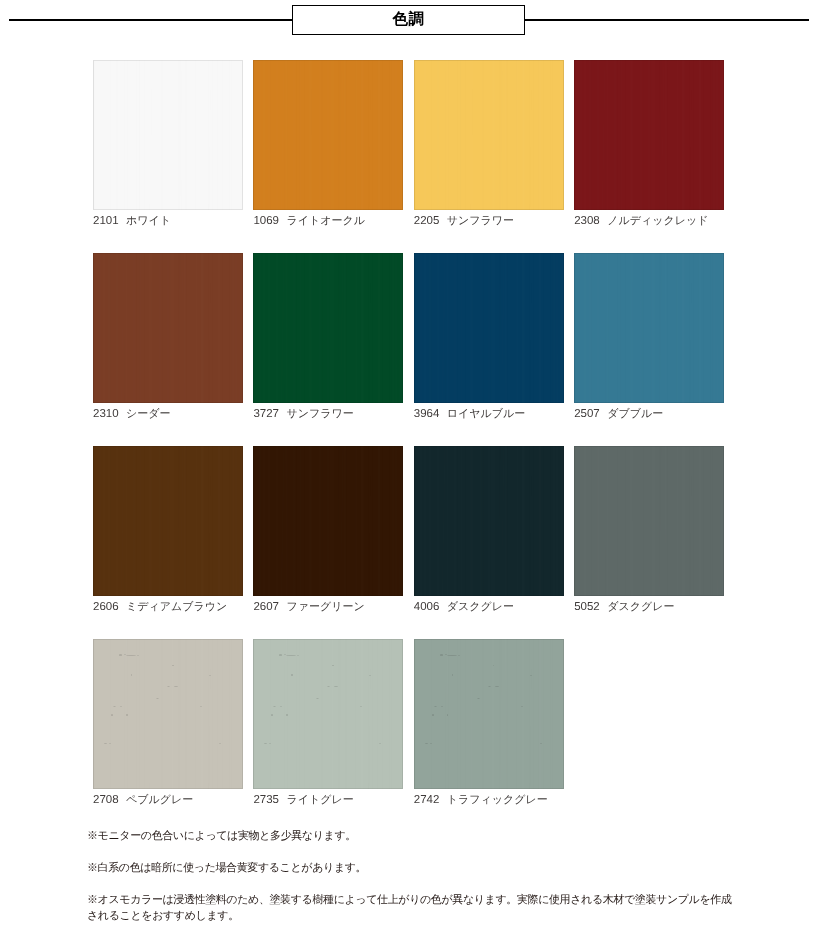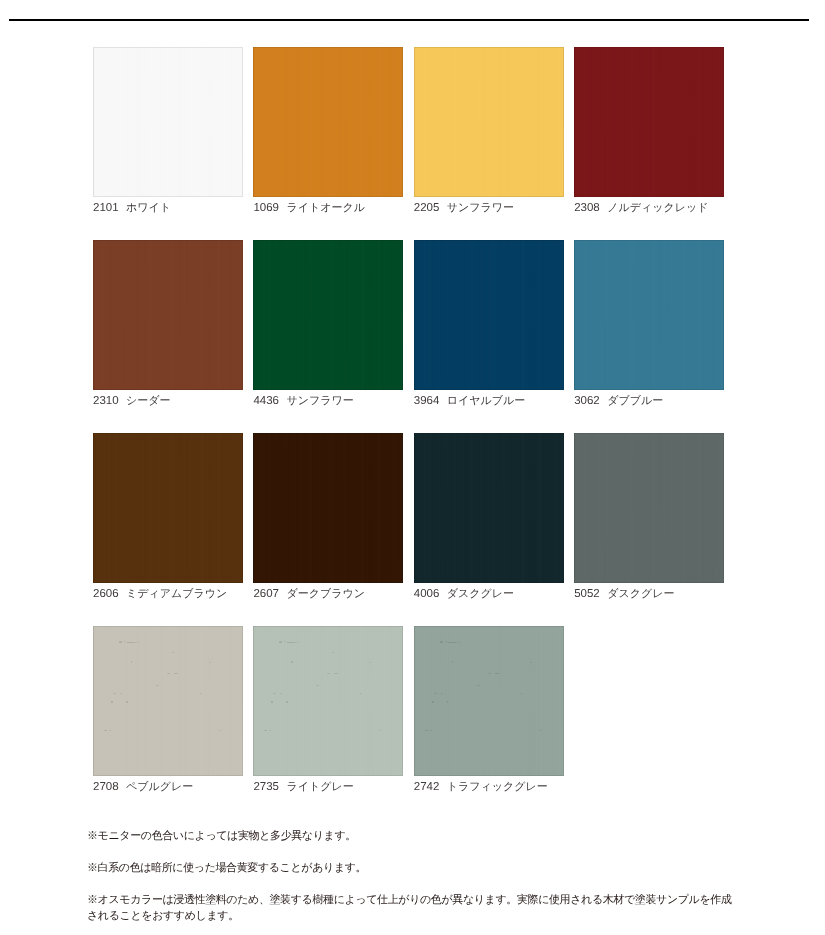--- a/index.html
+++ b/index.html
@@ -47,21 +47,21 @@
     font-size: 15.5px;
     font-weight: bold;
     letter-spacing: 0.5px;
     line-height: 1;
     color: #000000;
   }
 
   
   .grid {
     position: absolute;
-    left: 93px; top: 47px;
+    left: 93px; top: 60px;
     width: 632px;
   }
   .row { display: flex; margin-bottom: 25px; }
   .row:last-child { margin-bottom: 0; }
   .cell { width: 150px; margin-right: 10.4px; }
   .cell:last-child { margin-right: 0; }
   .chip {
     width: 150px; height: 150px;
     position: relative;
     overflow: hidden;
@@ -125,20 +125,23 @@
   .note { margin-bottom: 15.8px; line-height: 16.2px; }
   .note:last-child { margin-bottom: 0; }
 </style>
 </head>
 <body>
 
 <div class="page">
 
   <div class="section-header">
     <div class="rule"></div>
+    <div class="header-box">
+      <span class="header-title">色調</span>
+    </div>
   </div>
 
   <div class="grid">
     <div class="row">
       <div class="cell">
         <div class="chip" style="background: rgb(248, 248, 248);">
           <div class="grain"></div>
         </div>
         <div class="cap"><span class="code">2101</span><span class="name">ホワイト</span></div>
       </div>
@@ -165,47 +168,47 @@
       <div class="cell">
         <div class="chip" style="background: rgb(122, 61, 37);">
           <div class="grain"></div>
         </div>
         <div class="cap"><span class="code">2310</span><span class="name">シーダー</span></div>
       </div>
       <div class="cell">
         <div class="chip" style="background: rgb(1, 74, 38);">
           <div class="grain"></div>
         </div>
-        <div class="cap"><span class="code">4436</span><span class="name">サンフラワー</span></div>
+        <div class="cap"><span class="code">3727</span><span class="name">サンフラワー</span></div>
       </div>
       <div class="cell">
         <div class="chip" style="background: rgb(3, 61, 97);">
           <div class="grain"></div>
         </div>
         <div class="cap"><span class="code">3964</span><span class="name">ロイヤルブルー</span></div>
       </div>
       <div class="cell">
         <div class="chip" style="background: rgb(53, 121, 148);">
           <div class="grain"></div>
         </div>
-        <div class="cap"><span class="code">3062</span><span class="name">ダブブルー</span></div>
+        <div class="cap"><span class="code">2507</span><span class="name">ダブブルー</span></div>
       </div>
     </div>
     <div class="row">
       <div class="cell">
         <div class="chip" style="background: rgb(87, 49, 14);">
           <div class="grain"></div>
         </div>
         <div class="cap"><span class="code">2606</span><span class="name">ミディアムブラウン</span></div>
       </div>
       <div class="cell">
         <div class="chip" style="background: rgb(50, 22, 3);">
           <div class="grain"></div>
         </div>
-        <div class="cap"><span class="code">2607</span><span class="name">ダークブラウン</span></div>
+        <div class="cap"><span class="code">2607</span><span class="name">ファーグリーン</span></div>
       </div>
       <div class="cell">
         <div class="chip" style="background: rgb(18, 39, 44);">
           <div class="grain"></div>
         </div>
         <div class="cap"><span class="code">4006</span><span class="name">ダスクグレー</span></div>
       </div>
       <div class="cell">
         <div class="chip" style="background: rgb(94, 105, 103);">
           <div class="grain"></div>

